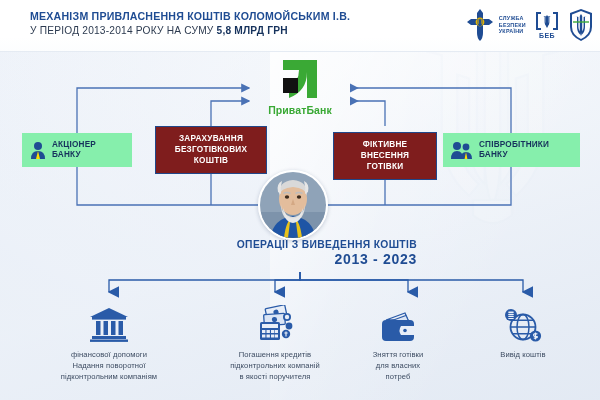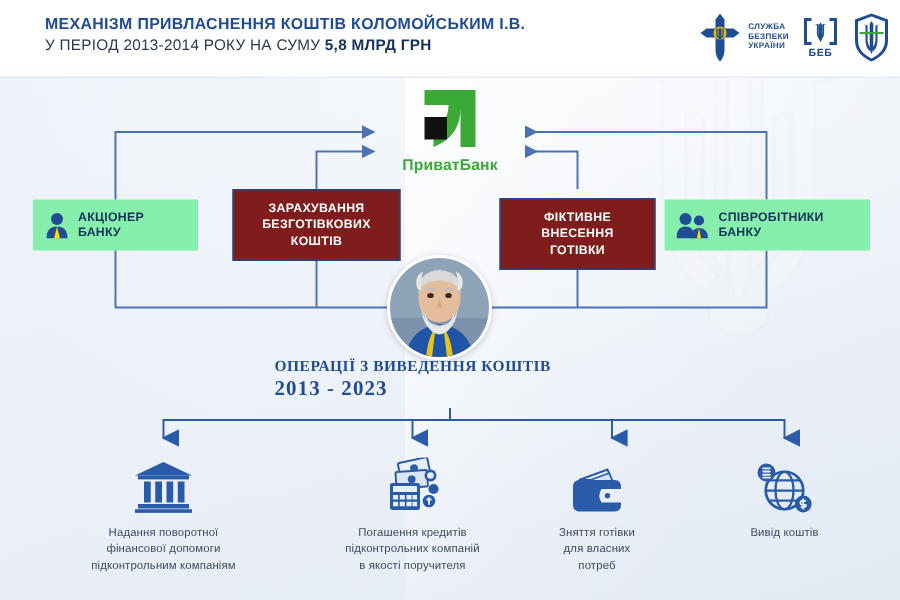--- a/index.html
+++ b/index.html
@@ -62,21 +62,21 @@
   #box-noncash{left:155px;top:126px;width:112px;height:48px;}
   #box-fictitious{left:333px;top:132px;width:104px;height:48px;}
   #box-employees{left:443px;top:133px;width:137px;height:34px;}
 
   
   .portrait{position:absolute;left:258px;top:170px;width:66px;height:66px;border-radius:50%;
     overflow:hidden;z-index:6;border:2px solid #ffffff;box-shadow:0 1px 4px rgba(20,40,80,.22);}
   .portrait svg{width:100%;height:100%;display:block;}
 
   
-  .banner{position:absolute;left:183px;top:238px;width:234px;z-index:5;text-align:left;font-family:Liberation Serif, serif;}
+  .banner{position:absolute;left:183px;top:238px;width:234px;z-index:5;text-align:right;}
   .banner-l1{font-size:10.3px;font-weight:bold;color:#1f4c93;letter-spacing:.35px;line-height:13px;white-space:nowrap;}
   .banner-l2{font-size:14px;font-weight:bold;color:#1f4c93;letter-spacing:.7px;line-height:17px;}
 
   
   .outcome{position:absolute;z-index:5;text-align:center;}
   .outcome .oic{height:40px;display:flex;align-items:flex-end;justify-content:center;margin-bottom:6px;}
   .outcome .otx{font-size:7.6px;color:#3c4b61;line-height:11px;letter-spacing:.08px;}
   #outcome-1{left:14px;top:303px;width:190px;}
   #outcome-2{left:196px;top:303px;width:158px;}
   #outcome-3{left:342px;top:303px;width:112px;}
@@ -274,22 +274,22 @@
         <rect x="3" y="10" width="34" height="2.6" fill="#2a5ba8"></rect>
         <rect x="7" y="14" width="4.5" height="14" fill="#2a5ba8"></rect>
         <rect x="14.5" y="14" width="4.5" height="14" fill="#2a5ba8"></rect>
         <rect x="22" y="14" width="4.5" height="14" fill="#2a5ba8"></rect>
         <rect x="29.5" y="14" width="4.5" height="14" fill="#2a5ba8"></rect>
         <rect x="3" y="29" width="34" height="3" fill="#2a5ba8"></rect>
         <rect x="1" y="32.5" width="38" height="2.4" fill="#2a5ba8"></rect>
       </svg>
     </div>
     <div class="otx">
+      <div>фінансової допомоги</div>
       <div>Надання поворотної</div>
-      <div>фінансової допомоги</div>
       <div>підконтрольним компаніям</div>
     </div>
   </div>
 
   <div class="outcome" id="outcome-2">
     <div class="oic">
       <svg width="40" height="38" viewBox="0 0 40 38">
         <g transform="rotate(-12 20 12)">
           <rect x="12" y="2" width="20" height="11" rx="1" fill="#e8eef8" stroke="#2a5ba8" stroke-width="1.3"></rect>
           <circle cx="22" cy="7.5" r="2.6" fill="#2a5ba8"></circle>

